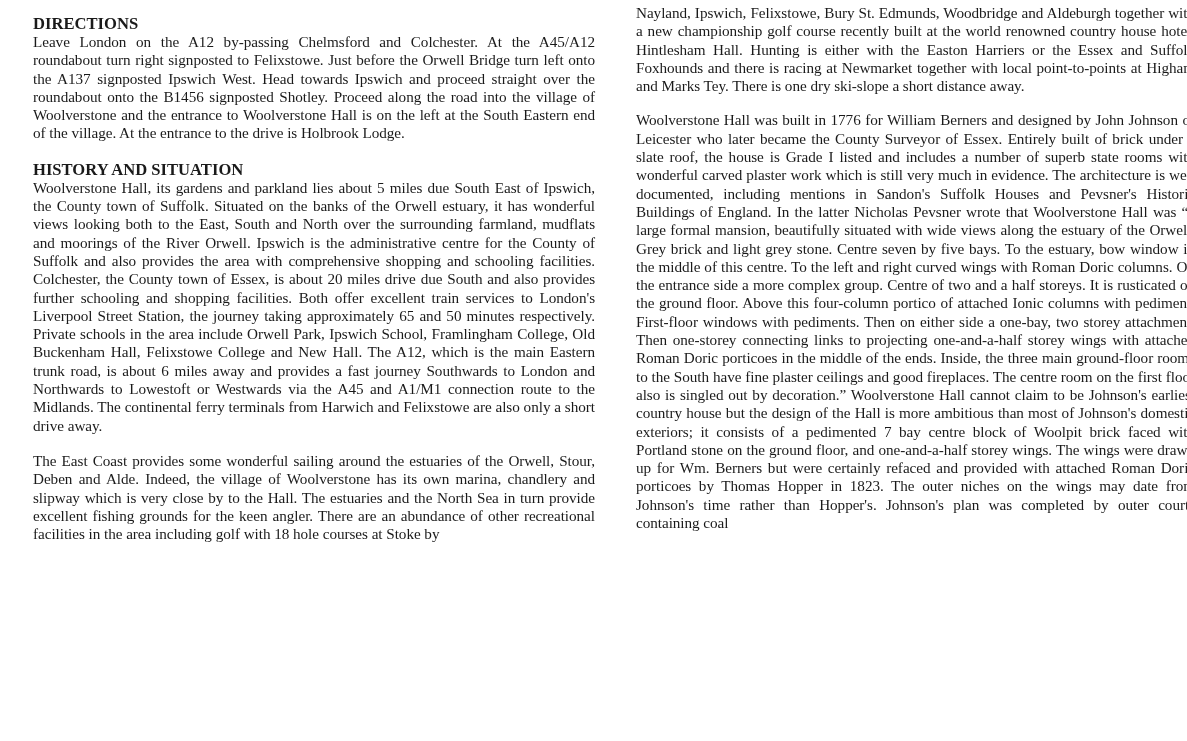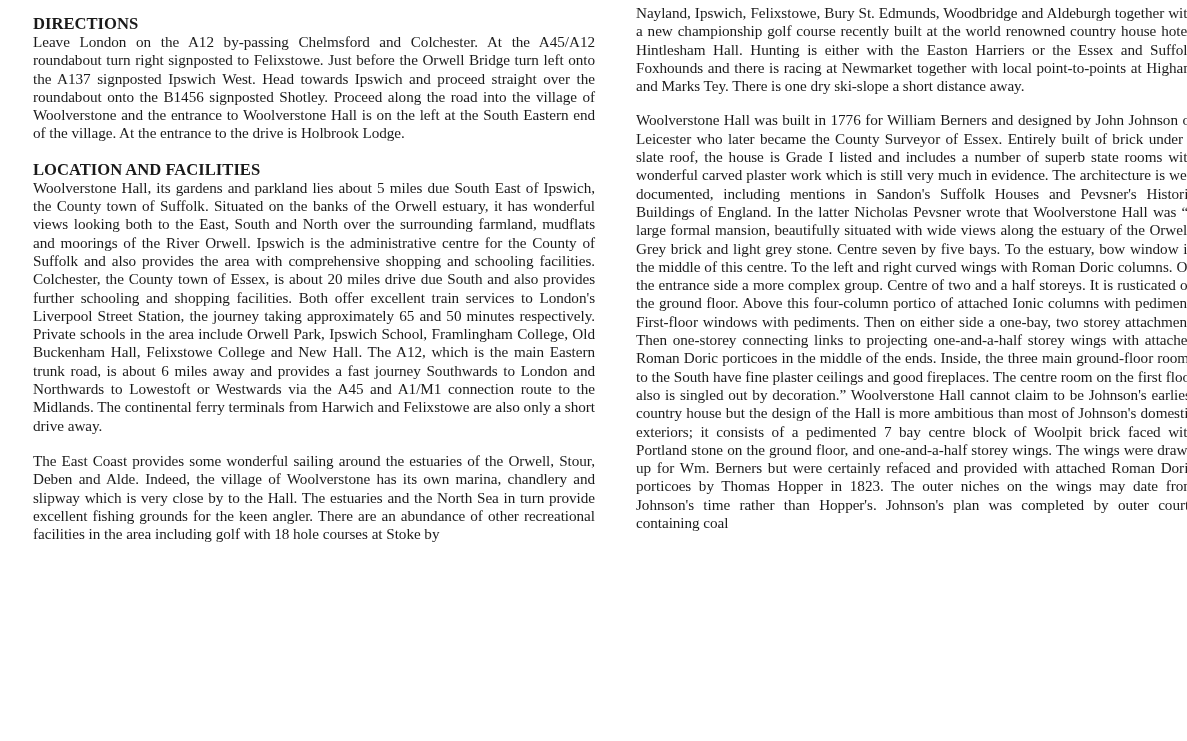--- a/index.html
+++ b/index.html
@@ -33,21 +33,21 @@
 </head>
 <body>
 
 <div class="col col-left">
   <div class="section">
     <h2 class="heading">DIRECTIONS</h2>
     <p class="para">Leave London on the A12 by-passing Chelmsford and Colchester. At the A45/A12 roundabout turn right signposted to Felixstowe. Just before the Orwell Bridge turn left onto the A137 signposted Ipswich West. Head towards Ipswich and proceed straight over the roundabout onto the B1456 signposted Shotley. Proceed along the road into the village of Woolverstone and the entrance to Woolverstone Hall is on the left at the South Eastern end of the village. At the entrance to the drive is Holbrook Lodge.</p>
   </div>
   <div class="gap-1"></div>
   <div class="section">
-    <h2 class="heading">LOCATION AND FACILITIES</h2>
+    <h2 class="heading">HISTORY AND SITUATION</h2>
     <p class="para">Woolverstone Hall, its gardens and parkland lies about 5 miles due South East of Ipswich, the County town of Suffolk. Situated on the banks of the Orwell estuary, it has wonderful views looking both to the East, South and North over the surrounding farmland, mudflats and moorings of the River Orwell. Ipswich is the administrative centre for the County of Suffolk and also provides the area with comprehensive shopping and schooling facilities. Colchester, the County town of Essex, is about 20 miles drive due South and also provides further schooling and shopping facilities. Both offer excellent train services to London's Liverpool Street Station, the journey taking approximately 65 and 50 minutes respectively. Private schools in the area include Orwell Park, Ipswich School, Framlingham College, Old Buckenham Hall, Felixstowe College and New Hall. The A12, which is the main Eastern trunk road, is about 6 miles away and provides a fast journey Southwards to London and Northwards to Lowestoft or Westwards via the A45 and A1/M1 connection route to the Midlands. The continental ferry terminals from Harwich and Felixstowe are also only a short drive away.</p>
   </div>
   <div class="gap-2"></div>
   <div class="section">
     <p class="para">The East Coast provides some wonderful sailing around the estuaries of the Orwell, Stour, Deben and Alde. Indeed, the village of Woolverstone has its own marina, chandlery and slipway which is very close by to the Hall. The estuaries and the North Sea in turn provide excellent fishing grounds for the keen angler. There are an abundance of other recreational facilities in the area including golf with 18 hole courses at Stoke by</p>
   </div>
 </div>
 
 <div class="col col-right">
   <div class="section">

